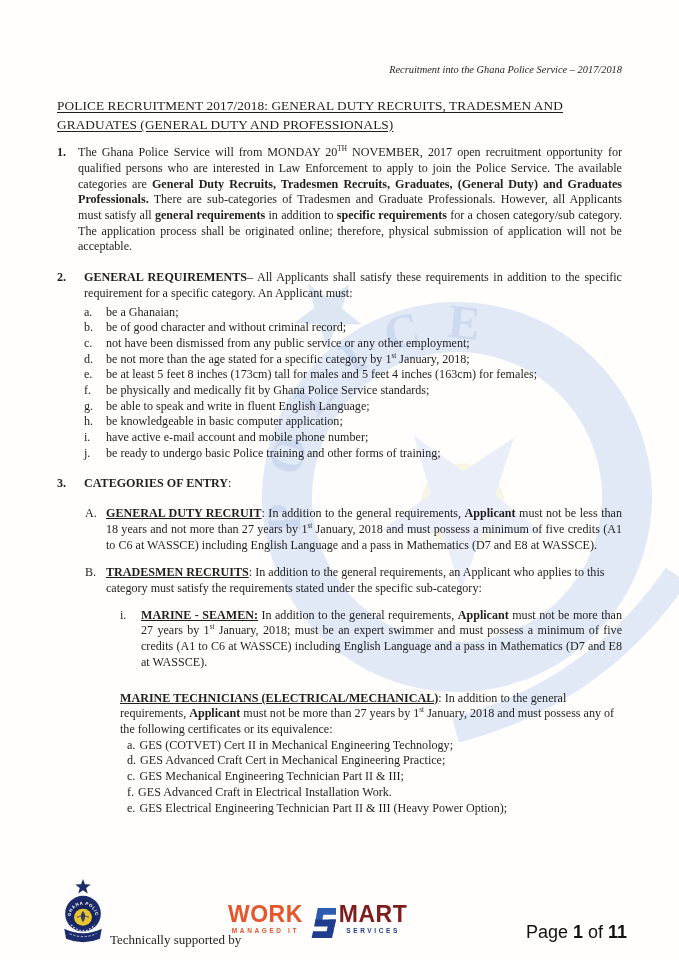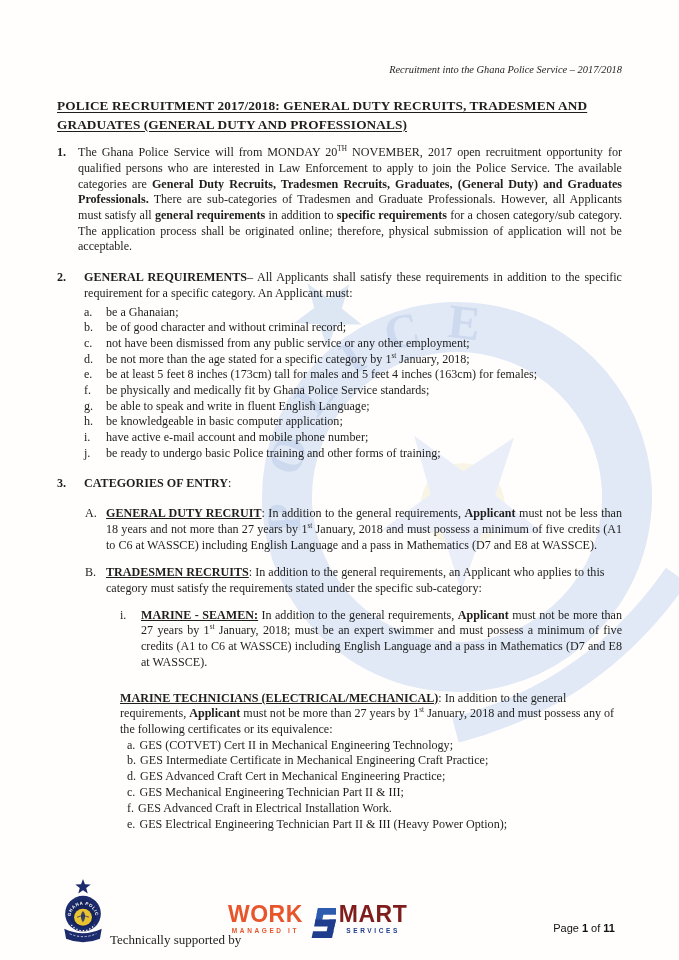--- a/index.html
+++ b/index.html
@@ -4,21 +4,21 @@
 <style>
   html,body{margin:0;padding:0;background:#ffffff;}
   body{width:679px;height:960px;position:relative;font-family:"Liberation Serif","DejaVu Serif",serif;color:#1e1e1e;}
   .page{position:absolute;inset:0;background:#fffefd;overflow:hidden;}
 
   
   .wm{position:absolute;left:212px;top:222px;width:490px;height:520px;z-index:0;opacity:.95;}
 
   .content{position:absolute;left:57px;top:0;width:565px;z-index:1;}
   .hdr{margin-top:64px;text-align:right;font-style:italic;font-size:10.4px;line-height:12px;}
-  .title{margin:21px 0 0 0;font-size:13.3px;font-weight:bold;line-height:18.6px;letter-spacing:.1px;
+  .title{margin:21px 0 0 0;font-size:13.3px;font-weight:normal;line-height:18.6px;letter-spacing:.1px;
          text-decoration:underline;text-underline-offset:2px;}
 
   .body-txt{font-size:12.1px;line-height:15.7px;}
   .np{display:flex;align-items:flex-start;}
   .np .num{font-weight:bold;flex:0 0 21px;}
   .np .numw{font-weight:bold;flex:0 0 27px;}
   .ptext{flex:1;}
   .just{text-align:justify;}
 
   .p1{margin-top:11px;}
@@ -53,22 +53,22 @@
   .ws{position:absolute;left:228px;top:36px;display:flex;align-items:flex-start;
       font-family:"Liberation Sans","DejaVu Sans",sans-serif;}
   .ws-col{display:flex;flex-direction:column;align-items:center;}
   .ws-word{font-size:23px;font-weight:bold;line-height:21px;letter-spacing:.5px;}
   .ws-work{color:#e8552b;}
   .ws-mart{color:#7f1d1d;}
   .ws-sub{font-size:6.5px;font-weight:bold;letter-spacing:2.6px;margin-top:2px;white-space:nowrap;}
   .ws-sub.orange{color:#e8552b;}
   .ws-sub.navy{color:#1f3d8c;}
   .ws-s{width:30px;height:42px;margin:-2px 3px 0 3px;}
-  .pagenum{position:absolute;right:64px;top:54px;font-family:"Liberation Sans","DejaVu Sans",sans-serif;
-           font-size:11px;color:#111;}
+  .pagenum{position:absolute;right:52px;top:54px;font-family:"Liberation Sans","DejaVu Sans",sans-serif;
+           font-size:18px;color:#111;}
 </style>
 </head>
 <body>
 
 <div class="page">
 
   <svg class="wm" viewBox="0 0 490 520" aria-hidden="true">
     <g transform="rotate(-35 245 275)">
       <polygon points="245,14 253.5,38.3 279,39 258.8,54.5 266,79 245,64.5 224,79 231.2,54.5 211,39 236.5,38.3" fill="#dce5f3"></polygon>
       <circle cx="245" cy="275" r="170" fill="none" stroke="#dfe8f5" stroke-width="50"></circle>
@@ -162,21 +162,20 @@
     <div class="sub subi">
       <span class="clab">i.</span>
       <div class="ptext just"><span class="b u">MARINE - SEAMEN:</span><span> In addition to the general requirements, </span><span class="b">Applicant</span><span> must not be more than 27 years by 1</span><sup>st</sup><span> January, 2018; must be an expert swimmer and must possess a minimum of five credits (A1 to C6 at WASSCE) including English Language and a pass in Mathematics (D7 and E8 at WASSCE).</span></div>
     </div>
 
     <div class="sub subii">
       <div class="ptext">
         <div><span class="b u">MARINE TECHNICIANS (ELECTRICAL/MECHANICAL)</span><span>: In addition to the general requirements, </span><span class="b">Applicant</span><span> must not be more than 27 years by 1</span><sup>st</sup><span> January, 2018 and must possess any of the following certificates or its equivalence:</span></div>
         <div class="cert-list">
           <div class="cert"><span class="cl">a.</span><span>GES (COTVET) Cert II in Mechanical Engineering Technology;</span></div>
-          <div class="cert"><span class="cl">b.</span><span>GES Intermediate Certificate in Mechanical Engineering Craft Practice;</span></div>
           <div class="cert"><span class="cl">d.</span><span>GES Advanced Craft Cert in Mechanical Engineering Practice;</span></div>
           <div class="cert"><span class="cl">c.</span><span>GES Mechanical Engineering Technician Part II &amp; III;</span></div>
           <div class="cert"><span class="cl">f.</span><span>GES Advanced Craft in Electrical Installation Work.</span></div>
           <div class="cert"><span class="cl">e.</span><span>GES Electrical Engineering Technician Part II &amp; III (Heavy Power Option);</span></div>
         </div>
       </div>
     </div>
   </div>
 
   <div class="footer">

